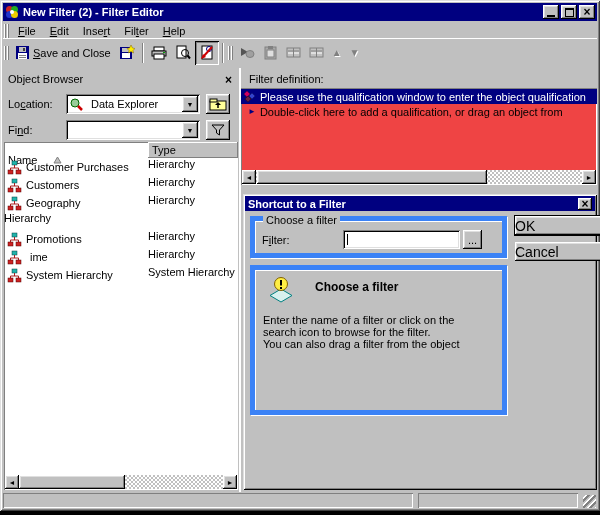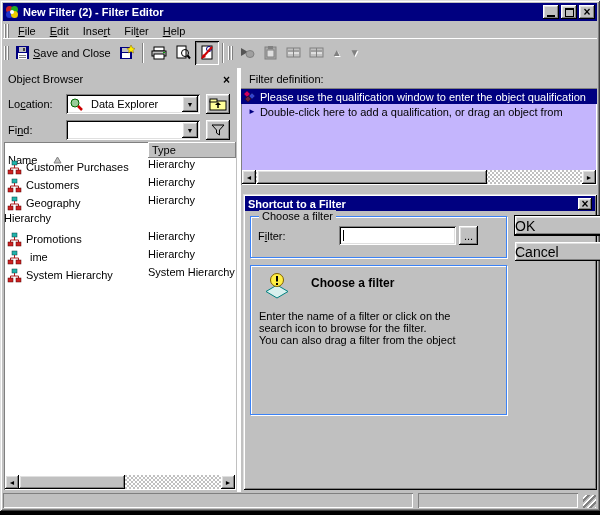--- a/index.html
+++ b/index.html
@@ -18,21 +18,21 @@
   .glyph-x { font-size:12px; font-weight:bold; line-height:10px; color:#000; }
   .menubar { position:absolute; left:3px; top:22px; right:17px; height:16px; display:flex; align-items:flex-end; font-size:11px; }
   .menu-item { padding:1px 7px; white-space:nowrap; }
   .key { text-decoration:underline; }
   .grip { width:5px; height:14px; margin:0 2px 0 1px;
           background:linear-gradient(90deg,#fff 0 1px,#808080 1px 2px,#c0c0c0 2px 3px,#fff 3px 4px,#808080 4px 5px); }
   .toolbar { position:absolute; left:3px; top:38px; right:3px; height:28px; border-top:1px solid #fff; display:flex; align-items:center; }
   .tool-btn { height:24px; display:flex; align-items:center; padding:0 4px; gap:3px; font-size:11px; color:#000; white-space:nowrap; }
   .tool-sep { width:2px; height:20px; border-left:1px solid #808080; border-right:1px solid #fff; margin:0 3px; }
   .gray-arrow { color:#808080; text-shadow:1px 1px 0 #fff; font-size:10px; }
-  .pane { position:absolute; left:3px; top:68px; width:237px; bottom:19px; border-right:3px solid #ffffff; }
+  .pane { position:absolute; left:3px; top:68px; width:237px; bottom:19px; border-right:1px solid #ffffff; }
   .pane-header { height:20px; display:flex; align-items:center; font-size:11px; padding:2px 4px 0 5px; }
   .pane-header .t { flex:1; }
   .pane-close { font-size:13px; font-weight:bold; line-height:11px; padding:0 3px; }
   .field-row { position:absolute; left:0; height:20px; display:flex; align-items:center; font-size:11px; }
   .label { white-space:nowrap; }
   .combo { position:relative; height:20px; display:flex; align-items:center; padding-left:3px; gap:8px; font-size:11px; }
   .combo-arrow { position:absolute; right:2px; top:2px; bottom:2px; width:16px; display:flex; align-items:center; justify-content:center; font-size:7px; color:#000; }
   .sq-btn { width:24px; height:20px; display:flex; align-items:center; justify-content:center; }
   .listview { position:absolute; left:1px; right:1px; top:74px; bottom:2px; background:#fff; overflow:hidden;
               box-shadow: inset 1px 1px 0 #808080, inset -1px -1px 0 #fff; }
@@ -42,31 +42,31 @@
   .lv-col.c2 { flex:1; }
   .lv-row { display:flex; height:18px; font-size:11px; white-space:nowrap; }
   .lv-name { width:144px; display:flex; align-items:center; gap:4px; padding-left:3px; overflow:hidden; }
   .lv-type { flex:1; overflow:hidden; }
   .hscroll { position:absolute; left:1px; right:1px; bottom:1px; height:14px;
              background-image:linear-gradient(45deg,#fff 25%,transparent 25%,transparent 75%,#fff 75%),linear-gradient(45deg,#fff 25%,transparent 25%,transparent 75%,#fff 75%);
              background-size:4px 4px; background-position:0 0,2px 2px; background-color:#c0c0c0; }
   .sb-arrow { position:absolute; top:0; width:14px; height:14px; display:flex; align-items:center; justify-content:center; font-size:7px; color:#000; }
   .sb-thumb { position:absolute; top:0; height:14px; }
   .filterdef-label { position:absolute; left:249px; top:73px; font-size:11px; }
-  .filterdef { position:absolute; left:241px; top:88px; right:3px; height:97px; background:#c4b5fd;
+  .filterdef { position:absolute; left:241px; top:88px; right:3px; height:97px; background:#ef4444;
                box-shadow: inset 1px 1px 0 #808080, inset -1px -1px 0 #fff; overflow:hidden; }
   .fd-row { display:flex; align-items:center; height:15px; font-size:11px; white-space:nowrap; overflow:hidden; gap:4px; padding-left:2px; }
   .fd-row.sel { background:#000080; color:#fff; }
   .bullet { color:#000080; font-size:8px; padding-left:5px; }
   .dialog { position:absolute; left:243px; top:194px; right:3px; height:296px; background:#c0c0c0;
             box-shadow: inset 1px 1px 0 #dfdfdf, inset -1px -1px 0 #000, inset 2px 2px 0 #fff, inset -2px -2px 0 #808080; }
   .dlg-title { position:absolute; left:2px; right:2px; top:2px; height:15px; background:#000080; display:flex; align-items:center; padding:0 3px; }
   .dlg-title .t { color:#fff; font-weight:bold; font-size:11px; flex:1; }
   .dlg-close { width:14px; height:12px; display:flex; align-items:center; justify-content:center; }
-  .groupbox { position:absolute; border:1px solid #3b82f6; box-shadow:1px 1px 0 #fff, inset 1px 1px 0 #fff; }
+  .groupbox { position:absolute; border:5px solid #3b82f6; box-shadow:1px 1px 0 #fff, inset 1px 1px 0 #fff; }
   .gb-label { position:absolute; top:-7px; left:8px; background:#c0c0c0; padding:0 3px; font-size:11px; white-space:nowrap; }
   .dlg-btn { position:absolute; left:272px; width:88px; height:19px; font-size:14px; display:flex; align-items:center; }
   .dlg-btn.default { outline:1px solid #000; }
   .textinput { position:absolute; border:none; font-size:11px; padding:2px 4px; outline:none; }
   .caret { position:absolute; width:1px; height:11px; background:#000; }
   .info-title { position:absolute; font-weight:bold; font-size:12px; }
   .info-line { position:absolute; font-size:11px; white-space:nowrap; overflow:hidden; }
   .statusbar { position:absolute; left:3px; right:3px; bottom:2px; height:18px; }
   .sb-panel { position:absolute; top:2px; bottom:1px; box-shadow: inset 1px 1px 0 #808080, inset -1px -1px 0 #fff; }
   .resize-grip { position:absolute; right:1px; bottom:1px; width:13px; height:13px;

